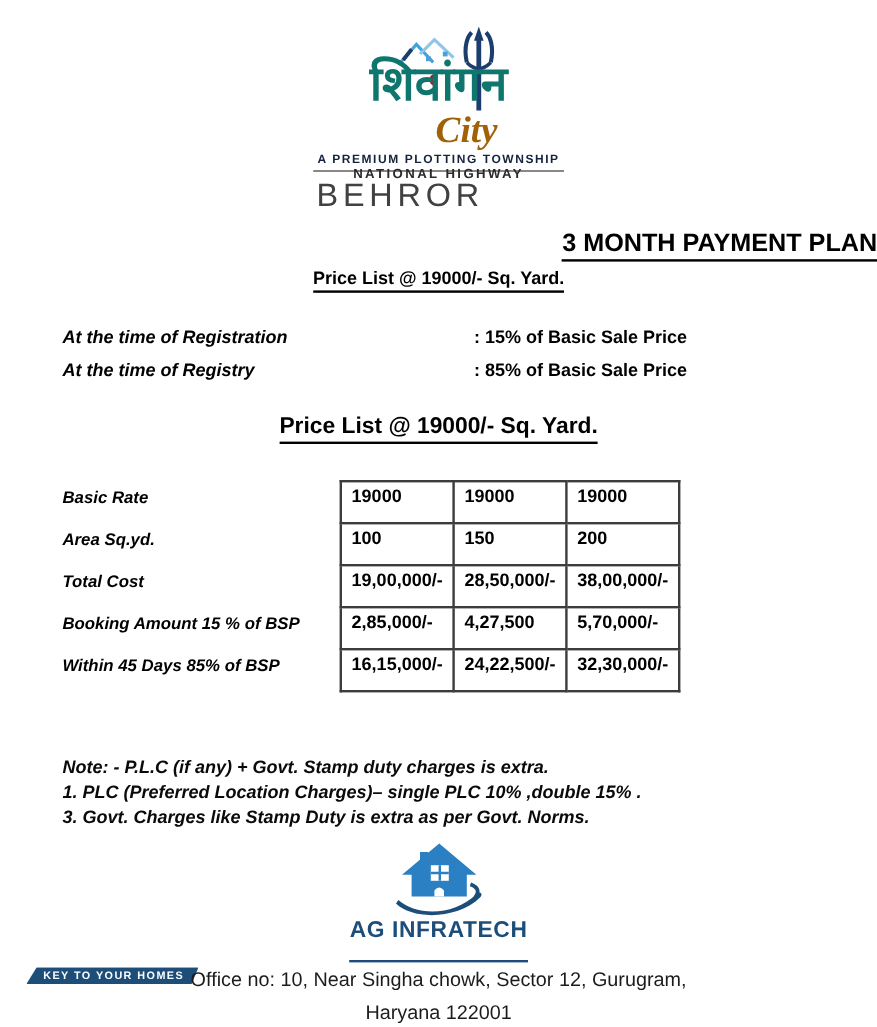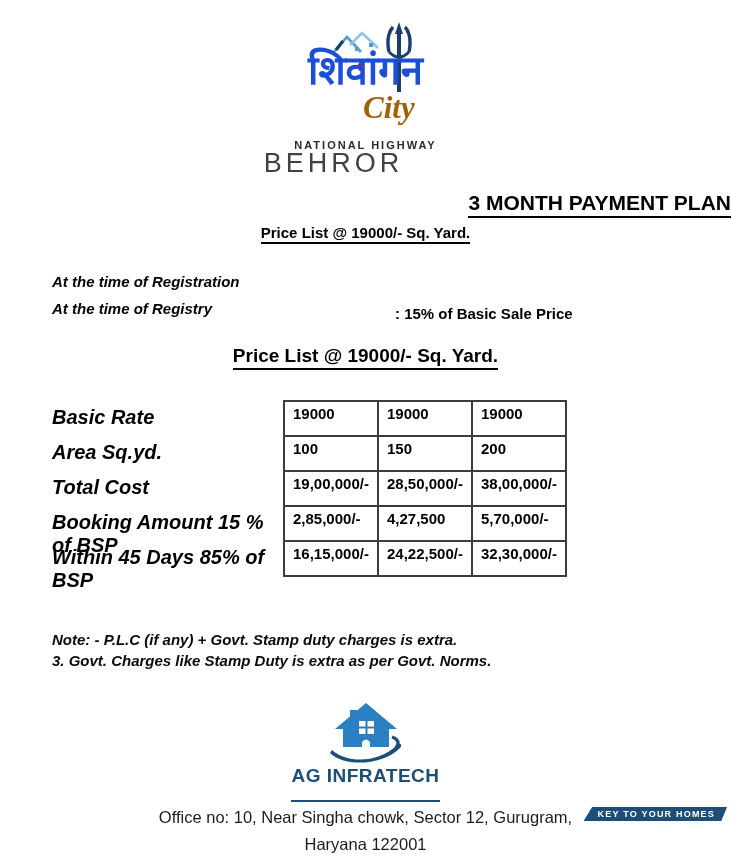--- a/index.html
+++ b/index.html
@@ -8,21 +8,21 @@
   .page { position:relative; width:731px; height:856px; background:#fff; }
 
   
   .logo { position:absolute; top:0; left:0; width:731px; height:180px; }
   .roofs-svg   { position:absolute; left:328px; top:28px; }
   .trident-svg { position:absolute; left:384px; top:22px; }
   .red-dot { position:absolute; left:358px; top:62px; width:6px; height:9px;
              background:#d0021b; border-radius:50%; }
   .brand-dev { position:absolute; top:48px; left:0; width:731px; text-align:center;
                font-family:"DejaVu Sans", sans-serif; font-weight:bold;
-               font-size:40px; line-height:44px; color:#1d4ed8; }
+               font-size:40px; line-height:44px; color:#0f766e; }
   .brand-city { position:absolute; top:90px; left:363px; width:120px;
                 font-family:"Liberation Serif", serif; font-style:italic; font-weight:bold;
                 font-size:31px; color:#a16207; }
   .brand-tagline-wrap { position:absolute; top:123px; left:0; width:731px; text-align:center; }
   .brand-tagline { display:inline-block; font-size:10px; font-weight:bold; letter-spacing:1.3px;
                    color:#16233f; border-bottom:1.5px solid #3a3a3a; padding:0 4px 3px 4px; }
   .brand-nh { position:absolute; top:139px; left:0; width:731px; text-align:center;
               font-size:11px; font-weight:bold; letter-spacing:2px; color:#2a2a2a; }
   .brand-behror { position:absolute; top:148px; left:0; width:667px; text-align:center;
                   font-size:27px; letter-spacing:4px; color:#414042; }
@@ -35,42 +35,42 @@
   .h-sub span { display:inline-block; font-size:15px; font-weight:bold; color:#000;
                 border-bottom:2px solid #000; padding-bottom:1px; }
   .h-table { position:absolute; top:345px; left:0; width:731px; text-align:center; }
   .h-table span { display:inline-block; font-size:19px; font-weight:bold; color:#000;
                   border-bottom:2.5px solid #000; padding-bottom:1px; }
 
   
   .terms { position:absolute; top:273px; left:52px; width:640px; }
   .term-row { display:flex; height:27px; font-size:15px; font-weight:bold; color:#000; }
   .term-label { width:343px;font-style:italic; }
-  .term-value { flex:1;margin-top:32px; }
+  .term-value { flex:1; }
 
   
   .table-area { position:absolute; top:400px; left:52px; display:flex; }
   .labels-col { width:231px; }
-  .row-label { height:35px; padding-top:6px; font-size:20px; font-weight:bold;
+  .row-label { height:35px; padding-top:6px; font-size:14px; font-weight:bold;
                font-style:italic; color:#000; }
   table.price { border-collapse:collapse; }
   table.price td { width:94px; height:35px; border:2px solid #3c3c3c;
                    vertical-align:top; padding:3px 2px 0 8px;
                    font-size:15px; font-weight:bold; color:#000; }
 
   
   .notes { position:absolute; top:629px; left:52px; width:640px;
            font-size:15px; font-weight:bold; font-style:italic; color:#0a0a0a; line-height:21px; }
 
   
   .footer-logo { position:absolute; top:701px; left:0; width:731px; text-align:center; }
   .footer-logo .house-svg { display:block; margin:0 auto; }
   .company-name { display:inline-block; font-size:19px; font-weight:bold; letter-spacing:0.5px;
                   color:#1d4e79; border-bottom:2.5px solid #1d4e79; padding-bottom:13px; }
-  .ribbon-wrap { width:727px; text-align:right; margin-top:1px; }
+  .ribbon-wrap { width:727px; text-align:left; margin-top:1px; }
   .ribbon { display:inline-block; margin-left:22px; background:#1d4e79; color:#fff;
             font-size:9px; font-weight:bold; letter-spacing:1.2px; padding:2px 12px 2px 14px;
             clip-path:polygon(6% 0, 100% 0, 96% 100%, 0 100%); }
 
   
   .address { position:absolute; top:804px; left:0; width:731px; text-align:center;
              font-size:16.5px; color:#1c1c1c; line-height:27px; font-weight:normal; }
 </style>
 </head>
 <body>
@@ -88,38 +88,42 @@
     <svg class="trident-svg" width="30" height="72" viewBox="0 0 30 72">
       <polygon points="15,0 11,12 19,12" fill="#1c3e6e"></polygon>
       <line x1="15" y1="9" x2="15" y2="70" stroke="#1c3e6e" stroke-width="4"></line>
       <path d="M5 30 C2 16 6 8 9 5" stroke="#1c3e6e" stroke-width="3.4" fill="none"></path>
       <path d="M25 30 C28 16 24 8 21 5" stroke="#1c3e6e" stroke-width="3.4" fill="none"></path>
       <path d="M5 30 Q15 40 25 30" stroke="#1c3e6e" stroke-width="3" fill="none"></path>
     </svg>
     <span class="red-dot"></span>
     <div class="brand-dev">शिवांगन</div>
     <div class="brand-city">City</div>
+    <div class="brand-tagline-wrap">
+      <span class="brand-tagline">A PREMIUM PLOTTING TOWNSHIP</span>
+    </div>
     <div class="brand-nh">NATIONAL HIGHWAY</div>
     <div class="brand-behror">BEHROR</div>
   </header>
 
   <div class="h-main">
     <span>3 MONTH PAYMENT PLAN</span>
   </div>
   <div class="h-sub">
     <span>Price List @ 19000/- Sq. Yard.</span>
   </div>
 
   <div class="terms">
     <div class="term-row">
       <div class="term-label">At the time of Registration</div>
       <div class="term-value">: 15% of Basic Sale Price</div>
     </div>
     <div class="term-row">
       <div class="term-label">At the time of Registry</div>
+      <div class="term-value">: 85% of Basic Sale Price</div>
     </div>
   </div>
 
   <div class="h-table">
     <span>Price List @ 19000/- Sq. Yard.</span>
   </div>
 
   <div class="table-area">
     <div class="labels-col">
       <div class="row-label">Basic Rate</div>
@@ -154,20 +158,21 @@
           <td>16,15,000/-</td>
           <td>24,22,500/-</td>
           <td>32,30,000/-</td>
         </tr>
       </tbody>
     </table>
   </div>
 
   <div class="notes">
     <div>Note: - P.L.C (if any) + Govt. Stamp duty charges is extra.</div>
+    <div>1. PLC (Preferred Location Charges)– single PLC 10% ,double 15% .</div>
     <div>3. Govt. Charges like Stamp Duty is extra as per Govt. Norms.</div>
   </div>
 
   <div class="footer-logo">
     <svg class="house-svg" width="80" height="64" viewBox="0 0 80 64">
       <rect x="24" y="9" width="7" height="13" fill="#2a80c2"></rect>
       <path d="M40 2 L9 28 L17 28 L17 46 L63 46 L63 28 L71 28 Z" fill="#2a80c2"></path>
       <rect x="33" y="20" width="15" height="13" fill="#ffffff"></rect>
       <line x1="40.5" y1="20" x2="40.5" y2="33" stroke="#2a80c2" stroke-width="2"></line>
       <line x1="33" y1="26.5" x2="48" y2="26.5" stroke="#2a80c2" stroke-width="2"></line>

